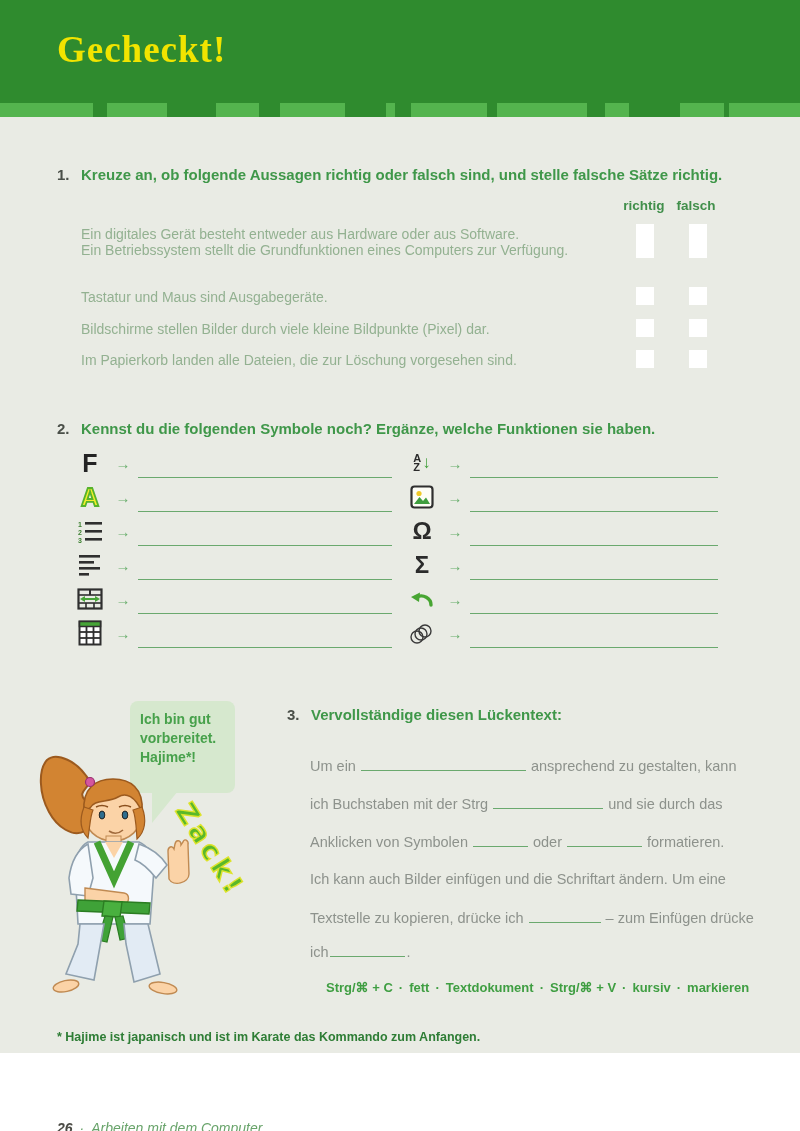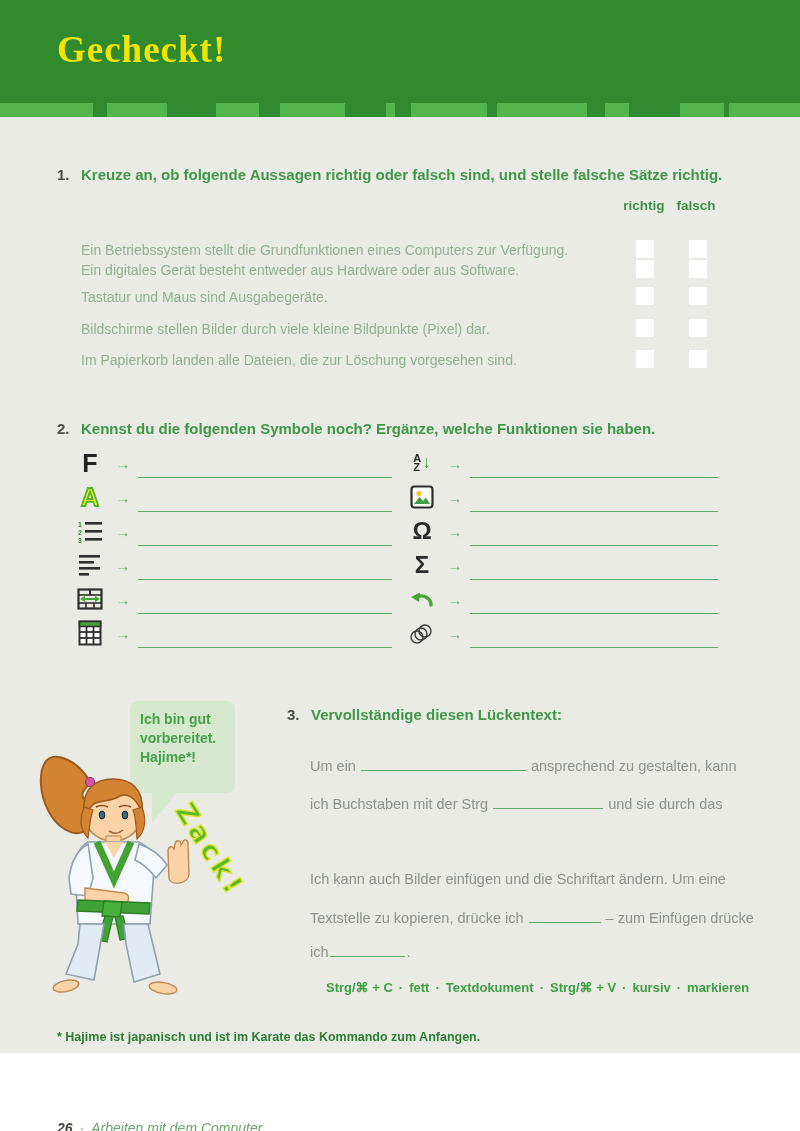--- a/index.html
+++ b/index.html
@@ -96,21 +96,21 @@
 
   <div class="content-bg"></div>
 
   <div class="sec-head" style="left:57px;top:166px;width:690px;">
     <span class="sec-num">1.</span>
     <span class="sec-title">Kreuze an, ob folgende Aussagen richtig oder falsch sind, und stelle falsche Sätze richtig.</span>
   </div>
   <div class="cols-label" style="left:620px;">richtig</div>
   <div class="cols-label" style="left:672px;">falsch</div>
 
-  <div class="s1-row" style="top:224px;margin-top:36px;">
+  <div class="s1-row" style="top:224px;">
     <span class="s1-text">Ein digitales Gerät besteht entweder aus Hardware oder aus Software.</span>
     <span class="cbx c1"></span>
     <span class="cbx c2"></span>
   </div>
   <div class="s1-row" style="top:240px;">
     <span class="s1-text">Ein Betriebssystem stellt die Grundfunktionen eines Computers zur Verfügung.</span>
     <span class="cbx c1"></span>
     <span class="cbx c2"></span>
   </div>
   <div class="s1-row" style="top:287px;">
@@ -318,20 +318,23 @@
     <span class="sec-num">3.</span>
     <span class="sec-title">Vervollständige diesen Lückentext:</span>
   </div>
 
   <div class="s3-line" style="top:755px;">
     <span>Um ein</span><span class="blank bl-165"></span><span>ansprechend zu gestalten, kann</span>
   </div>
   <div class="s3-line" style="top:793px;">
     <span>ich Buchstaben mit der Strg</span><span class="blank bl-110"></span><span>und sie durch das</span>
   </div>
+  <div class="s3-line" style="top:831px;">
+    <span>Anklicken von Symbolen</span><span class="blank bl-55"></span><span>oder</span><span class="blank bl-75"></span><span>formatieren.</span>
+  </div>
   <div class="s3-line" style="top:869px;">
     <span>Ich kann auch Bilder einfügen und die Schriftart ändern. Um eine</span>
   </div>
   <div class="s3-line" style="top:907px;">
     <span>Textstelle zu kopieren, drücke ich</span><span class="blank bl-72"></span><span>– zum Einfügen drücke</span>
   </div>
   <div class="s3-line" style="top:941px;">
     <span>ich</span><span class="blank bl-75 tight"></span><span>.</span>
   </div>
 

